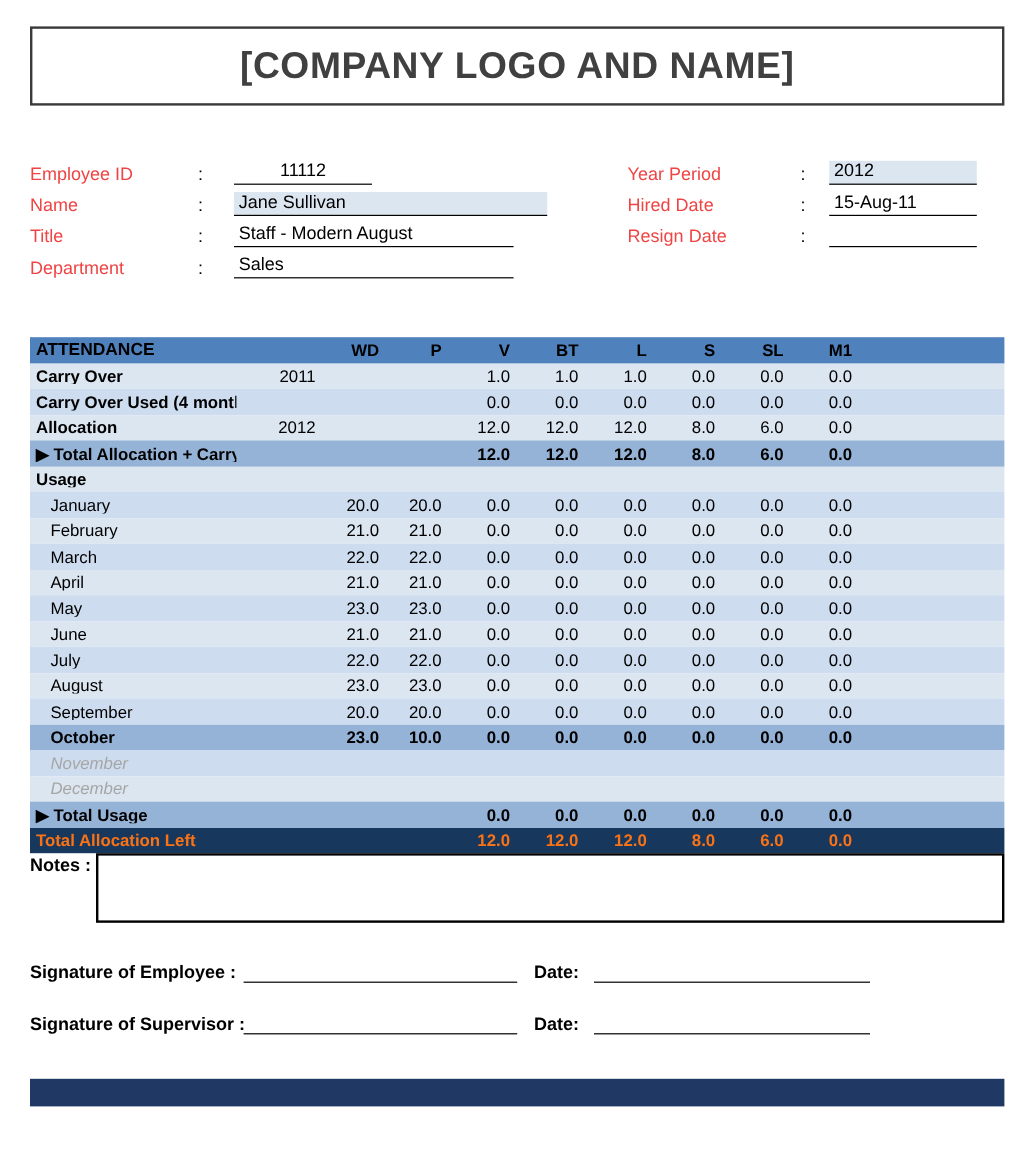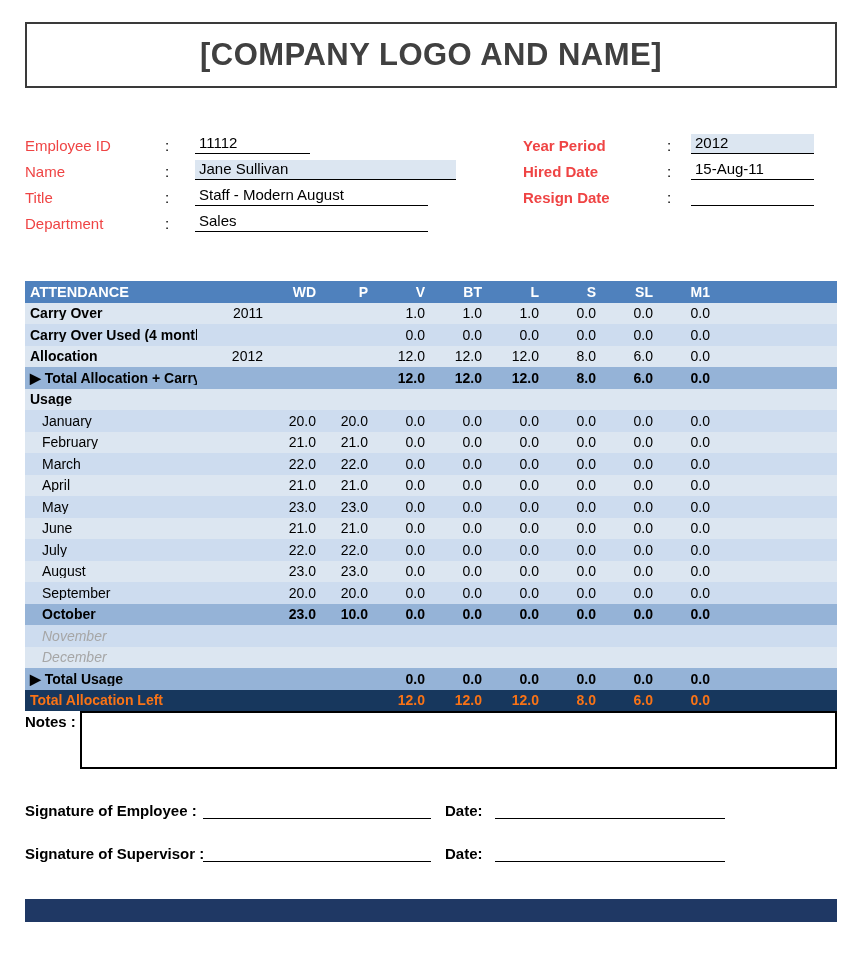--- a/index.html
+++ b/index.html
@@ -25,50 +25,50 @@
     font-size: 31px; font-weight: 600; letter-spacing: .5px;
     color: #404040;
   }
 
   
   .info-section { display: flex; margin-top: 40px; }
   .info-left { width: 498px; }
   .info-right { flex: 1; }
   .info-row { display: flex; align-items: flex-end; height: 26px; font-size: 15px; }
   .info-label { width: 140px; color: #ef4444; }
-  .info-right .info-label { width: 144px; font-weight: bold; }
+  .info-right .info-label { width: 144px; }
   .info-colon { width: 30px; }
   .info-right .info-colon { width: 24px; }
   .info-value {
     border-bottom: 1px solid #000;
     padding: 0 4px 2px 4px;
     font-size: 15px; white-space: nowrap; overflow: hidden;
     min-height: 20px;
   }
-  .info-left .info-row:nth-child(1) .info-value { width: 115px; }
+  .info-left .info-row:nth-child(1) .info-value { width: 115px; text-align: center; }
   .info-left .info-row:nth-child(2) .info-value { width: 261px; }
   .info-left .info-row:nth-child(3) .info-value,
   .info-left .info-row:nth-child(4) .info-value { width: 233px; }
   .info-right .info-value { width: 123px; }
   .highlight { background: var(--highlight-fill); }
 
   
   .att-table { margin-top: 49px; }
   .t-row {
     display: grid;
     grid-template-columns: 172px 78px 55px 52px 57px 57px 57px 57px 57px 57px 1fr;
     height: 21.5px; align-items: center;
     font-size: 14px; line-height: 1;
   }
   .c-label { padding-left: 5px; font-weight: 700; white-space: nowrap; overflow: hidden; }
   .c-year  { text-align: right; padding-right: 12px; font-weight: 400; }
   .c-num   { text-align: right; padding-right: 14px; font-weight: 400; }
   .stripe-a { background: var(--row-light); }
   .stripe-b { background: var(--row-alt); }
-  .t-head  { background: var(--header-blue); color: #ffffff; }
+  .t-head  { background: var(--header-blue); color: #000000; }
   .t-head .c-label { font-size: 14.5px; }
   .t-head .c-num, .t-head .c-year { font-weight: 700; }
   .style-month .c-label, .style-muted .c-label, .style-octb .c-label { padding-left: 17px; }
   .style-month .c-label { font-weight: 400; }
   .style-muted .c-label { font-weight: 400; font-style: italic; color: #a6a6a6; }
   .style-total, .style-octb { background: var(--total-blue); }
   .style-total .c-num, .style-octb .c-num,
   .style-total .c-year, .style-octb .c-year { font-weight: 700; }
   .style-grand { background: var(--grand-navy); color: #f97316; }
   .style-grand .c-num { font-weight: 700; }

